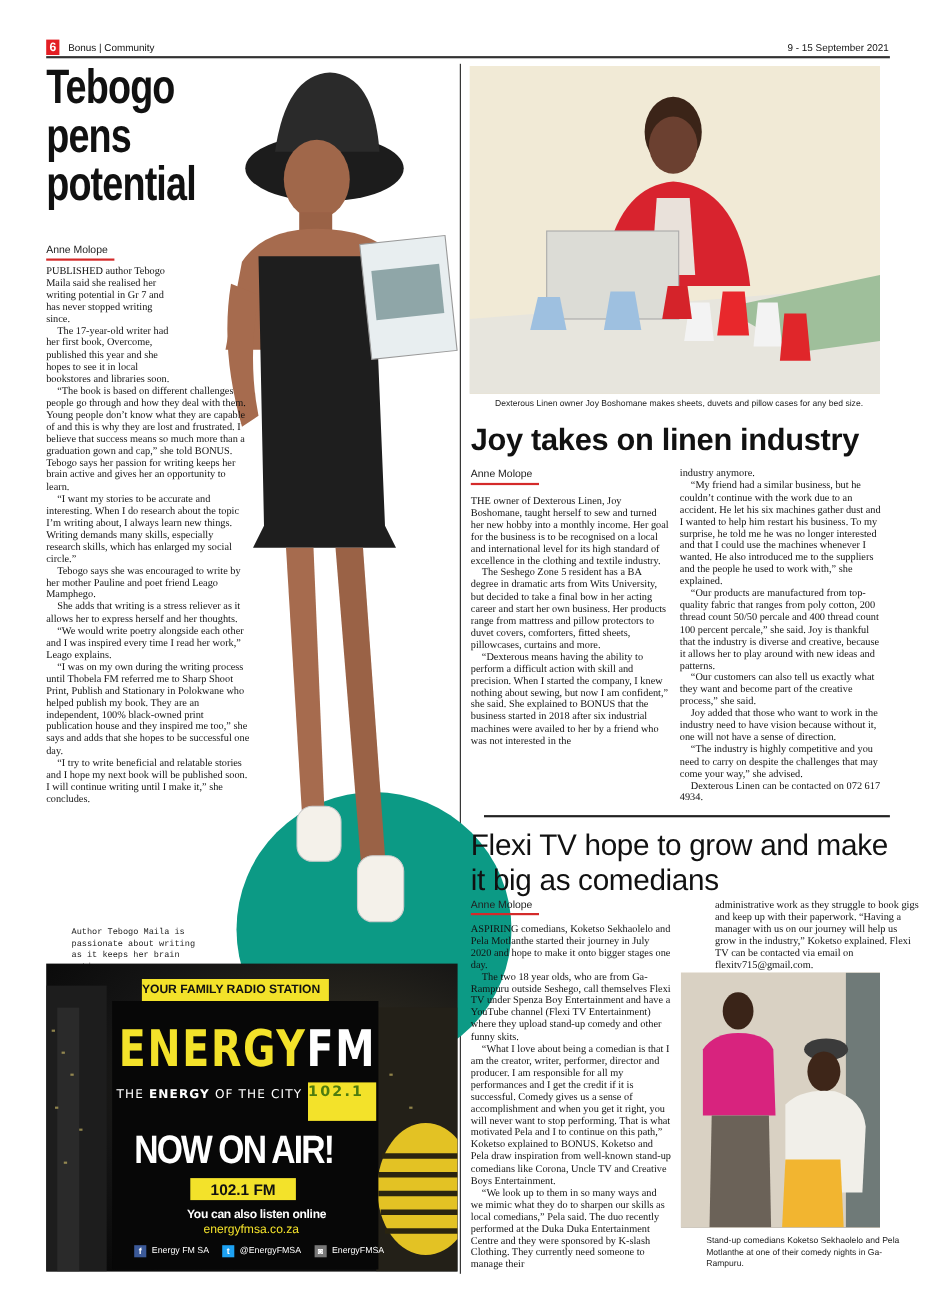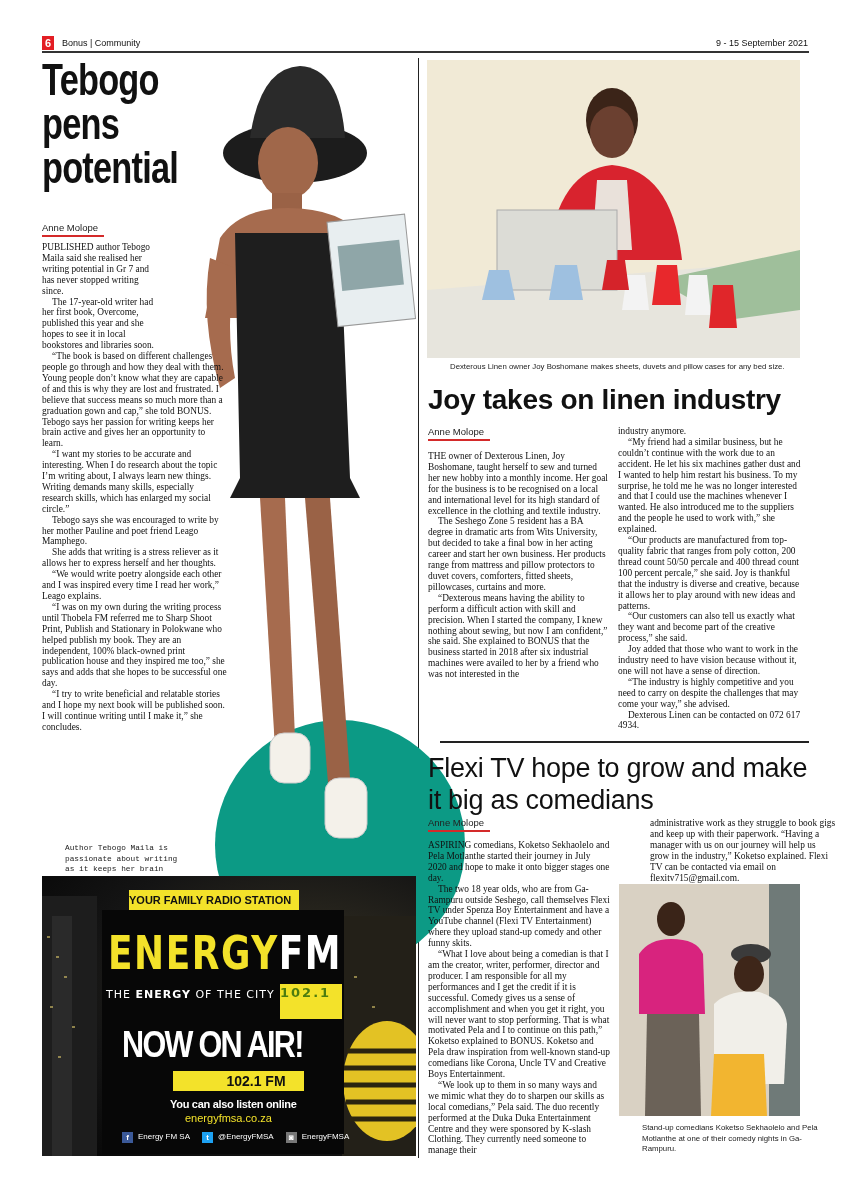--- a/index.html
+++ b/index.html
@@ -31,21 +31,21 @@
   .ad { left:42px; top:876px; width:374px; height:280px; background:radial-gradient(ellipse at 70% 40%,#3a3526 0%,#141414 60%,#050505 100%); overflow:hidden; }
   .ad-tag { left:87px; top:14px; width:170px; height:20px; background:#f3e22a; color:#111; font:bold 11px/20px "Liberation Sans", sans-serif; text-align:left; }
   .ad-panel { left:60px; top:34px; width:242px; height:244px; background:#070707; }
   .ad-logo { left:66px; top:52px; font:bold 46px/50px "DejaVu Sans", sans-serif; letter-spacing:2px; white-space:nowrap; transform:scaleX(0.78); transform-origin:left top; }
   .ad-logo .y { color:#f3e22a; }
   .ad-logo .w { color:#fff; }
   .ad-pulse { left:64px; top:112px; color:#fff; font:11px "DejaVu Sans", sans-serif; letter-spacing:1px; white-space:nowrap; }
   .ad-pulse b { font-weight:bold; }
   .ad-freq-badge { left:238px; top:108px; width:62px; height:35px; background:#f3e22a; color:#4d7c0f; font:bold 13px/18px "DejaVu Sans", sans-serif; text-align:left; letter-spacing:2px; }
   .ad-onair { left:80px; top:148px; color:#fff; font:bold 36px "Liberation Sans", sans-serif; letter-spacing:-2px; white-space:nowrap; transform:scaleX(0.85); transform-origin:left top; }
-  .ad-fm { left:131px; top:195px; width:96px; height:20px; background:#f3e22a; color:#111; font:bold 14px/20px "Liberation Sans", sans-serif; text-align:center;padding-left:35px; }
+  .ad-fm { left:131px; top:195px; width:96px; height:20px; background:#f3e22a; color:#111; font:bold 14px/20px "Liberation Sans", sans-serif; text-align:center; }
   .ad-online { left:128px; top:222px; color:#fff; font:bold 11px "Liberation Sans", sans-serif; letter-spacing:-0.3px; }
   .ad-url { left:143px; top:236px; color:#f3e22a; font:11px "Liberation Sans", sans-serif; }
   .ad-social { left:80px; top:255px; display:flex; gap:12px; color:#fff; font:8px/12px "Liberation Sans", sans-serif; align-items:center; }
   .soc { display:flex; align-items:center; gap:5px; }
   .soc-icon { width:11px; height:11px; display:inline-block; font:bold 8px/11px "Liberation Sans", sans-serif; text-align:center; color:#fff; }
 </style>
 </head>
 <body>
 
 <div class="abs page-num">6</div>

